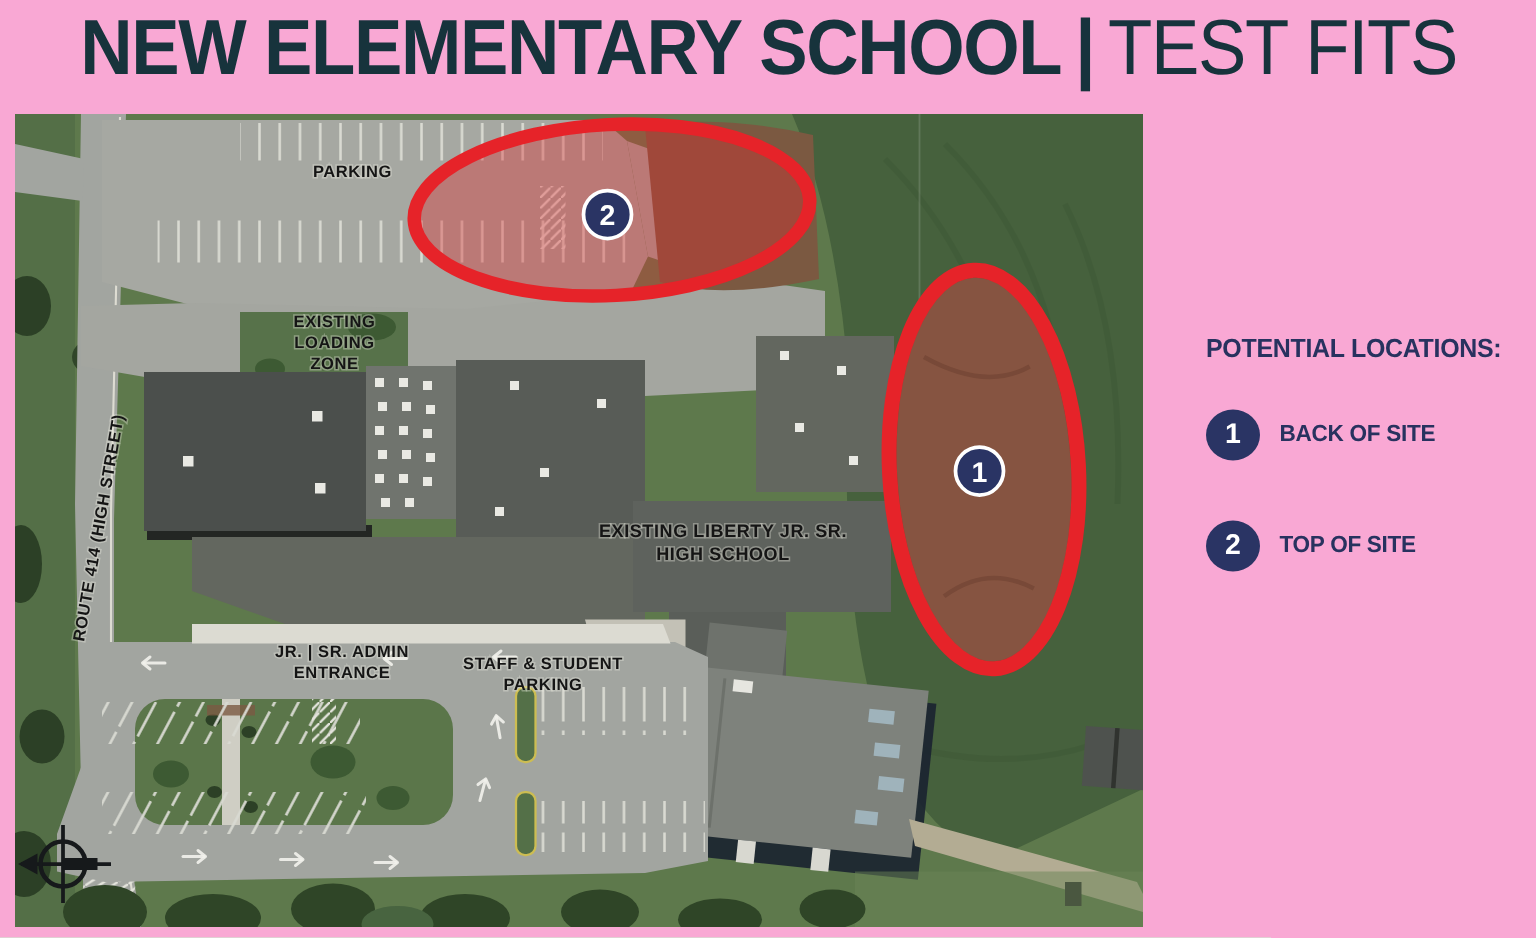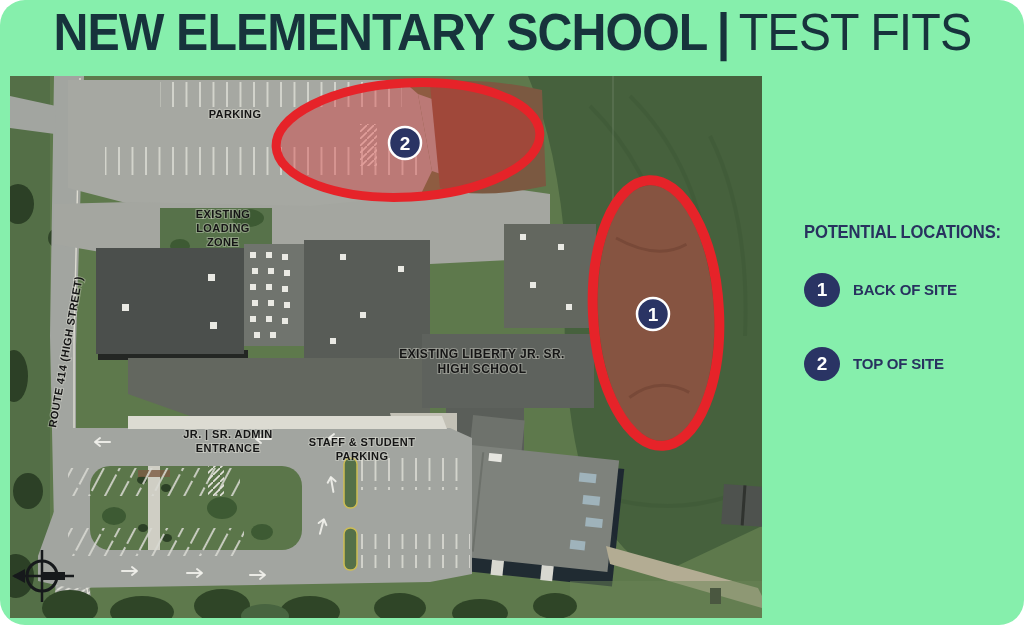--- a/index.html
+++ b/index.html
@@ -1,17 +1,17 @@
 <!DOCTYPE html>
 <html><head>
 <meta charset="utf-8">
 <style>
   html,body{margin:0;padding:0;background:#ffffff;width:1024px;height:625px;overflow:hidden;
     font-family:"Liberation Sans", sans-serif;}
-  .stage{position:relative;width:1024px;height:625px;background:#86efac;border-radius:25px;}
+  .stage{position:relative;width:1024px;height:625px;background:#f9a8d4;}
 
   
   .title{position:absolute;top:6px;left:0;width:1024px;text-align:center;
     color:#17333c;font-size:52px;line-height:1.0;white-space:nowrap;}
   .title-inner{display:inline-block;transform:scaleX(.93);transform-origin:center;letter-spacing:-1px;}
   .title-main{font-weight:700;}
   .title-sep{font-weight:700;padding:0 10px;}
   .title-sub{font-weight:400;}
 
   

